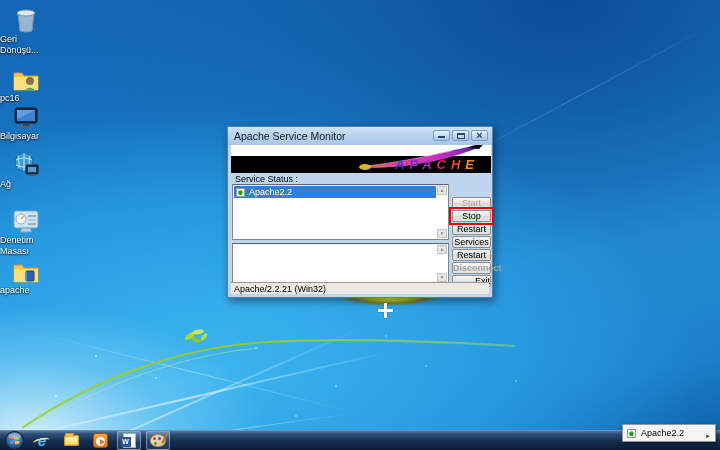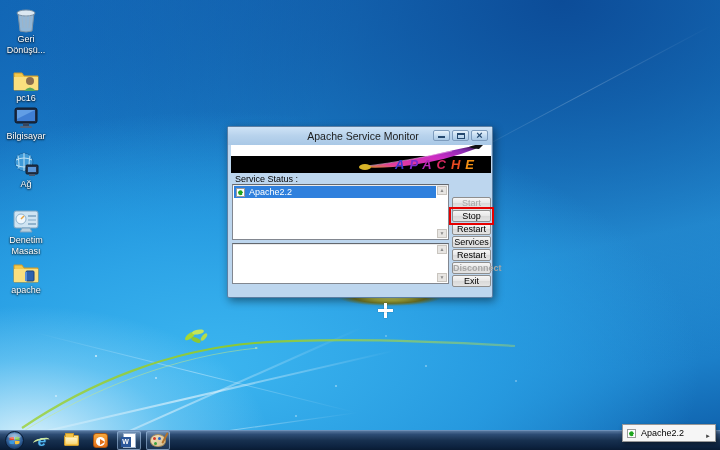--- a/index.html
+++ b/index.html
@@ -24,31 +24,31 @@
   .s5 { width:260px; left:100px; top:430px; transform:rotate(-8deg); opacity:.5; height:1px; }
   .sparkles { position:absolute; width:2px; height:2px; border-radius:50%; background:rgba(255,255,255,.9); left:95px; top:355px; opacity:.8;
     box-shadow: 60px 22px 0 rgba(255,255,255,.7), 160px -8px 0 rgba(255,255,255,.6), 240px 30px 0 rgba(255,255,255,.55),
                 330px 10px 0 rgba(255,255,255,.5), 420px 25px 0 rgba(255,255,255,.45), -40px 40px 0 rgba(255,255,255,.65),
                 200px 60px 0 rgba(255,255,255,.5), 290px -20px 0 rgba(255,255,255,.4); }
   .branch-svg { position:absolute; left:0; top:320px; z-index:1; }
   .glow-yellow { position:absolute; left:338px; top:291px; width:104px; height:20px; z-index:2;
     background:radial-gradient(ellipse 52px 9px at 50% 30%, #eef07a 0%, #c8c83e 40%, #7e7e1e 70%, rgba(110,110,20,0) 100%); opacity:.95; }
 
   
-  .dicon { position:absolute; left:0; width:52px; text-align:center; z-index:3; }
+  .dicon { position:absolute; left:0; width:52px; z-index:3; }
   .dicon .ic { width:30px; height:28px; margin:0 auto; display:flex; align-items:flex-end; justify-content:center; }
   .dicon .lbl { margin-top:1px; font-size:9px; line-height:1.2; color:#fff; text-shadow:0 1px 2px rgba(0,0,0,.85), 0 0 2px rgba(0,0,0,.6); }
 
   
   .apache-window { position:absolute; left:227px; top:126px; width:266px; height:172px; z-index:10;
     background:#bdd6ee; border:1px solid #5c7fa3; border-radius:2px;
     box-shadow:2px 3px 8px rgba(0,0,0,.45); }
   .titlebar { position:absolute; left:0; top:0; right:0; height:18px;
     background:linear-gradient(180deg,#cfe3f6 0%,#b7d2ec 50%,#a9c8e6 100%);
-    display:flex; align-items:center; padding-left:6px;justify-content:center; }
+    display:flex; align-items:center; padding-left:6px; }
   .title-text { font-size:10.5px; color:#1c1c1c; }
   .win-controls { position:absolute; right:4px; top:3px; display:flex; gap:2px; }
   .win-btn { width:17px; height:11px; border:1px solid #7e9cbd; border-radius:2px;
     background:linear-gradient(180deg,#e7f2fb,#bed8ef 60%,#a9c8e4); position:relative; }
   .win-btn .g-min { position:absolute; left:4px; bottom:2px; width:7px; height:2px; background:#24486e; }
   .win-btn .g-max { position:absolute; left:4px; top:2px; width:8px; height:6px; border:1px solid #24486e; border-top-width:2px; }
   .win-btn.close::before { content:"×"; position:absolute; left:0; right:0; top:-2px; text-align:center; font-size:11px; font-weight:bold; color:#24486e; }
 
   .banner { position:absolute; left:3px; top:18px; width:260px; height:28px; background:#000; overflow:hidden; }
   .banner .white-strip { position:absolute; left:0; top:0; width:100%; height:11px; background:#fff; }
@@ -75,21 +75,21 @@
   .status-bullet i:nth-child(4){ transform:rotate(135deg); }
 
   .statusbar { position:absolute; left:3px; right:3px; bottom:3px; height:12px; background:#ece9e4;
     border-top:1px solid #9b9b9b; font-size:9px; color:#000; padding-left:3px; line-height:12px; }
 
   .btn-col { position:absolute; left:224px; top:0; }
   .wbtn { position:absolute; left:0; width:39px; height:11.5px; border:1px solid #8e8e8e; border-radius:2px;
     background:linear-gradient(180deg,#f6f6f6,#e8e8e8 45%,#d8d8d8 50%,#e4e4e4);
     font-size:9px; color:#000; text-align:center; line-height:10px; }
   .wbtn.disabled { color:#a6a6a6; }
-  .b0{top:57px;margin-top:16px;} .b1{top:70px;} .b2{top:83px;} .b3{top:96px;} .b4{top:109px;} .b5{top:122px;} .b6{top:135px;font-weight:bold;} .b7{top:148px;}
+  .b0{top:57px;margin-top:16px;} .b1{top:70px;} .b2{top:83px;} .b3{top:96px;} .b4{top:109px;} .b5{top:122px;} .b6{top:135px;font-weight:bold;} .b7{top:148px;text-align:right;}
   .red-highlight { position:absolute; left:221px; top:80px; width:45px; height:17.5px; border:2px solid #e60000; z-index:5; pointer-events:none; }
 
   
   .cursor-cross { position:absolute; left:378px; top:303px; width:15px; height:15px; z-index:12; }
   .cursor-cross .v { position:absolute; left:6px; top:0; width:3px; height:15px; background:#fff; box-shadow:0 0 1px rgba(0,0,0,.7); }
   .cursor-cross .h { position:absolute; top:6px; left:0; height:3px; width:15px; background:#fff; box-shadow:0 0 1px rgba(0,0,0,.7); }
 
   
   .taskbar { position:absolute; left:0; bottom:0; width:720px; height:20px; z-index:20;
     background:linear-gradient(180deg,#55759c 0%, #2d4c74 18%, #17304f 50%, #0d2340 82%, #091b33 100%);
@@ -306,20 +306,21 @@
     <div class="wbtn b1 disabled">Start</div>
     <div class="wbtn b2">Stop</div>
     <div class="wbtn b3">Restart</div>
     <div class="wbtn b4">Services</div>
     <div class="wbtn b5">Restart</div>
     <div class="wbtn b6 disabled">Disconnect</div>
     <div class="wbtn b7">Exit</div>
   </div>
   <div class="red-highlight"></div>
 
+  <div class="statusbar">Apache/2.2.21 (Win32)</div>
 </div>
 
 <div class="cursor-cross">
   <div class="v"></div>
     <div class="h"></div>
 </div>
 
 <div class="taskbar">
   <div class="start-orb">
     <svg width="19" height="19">

